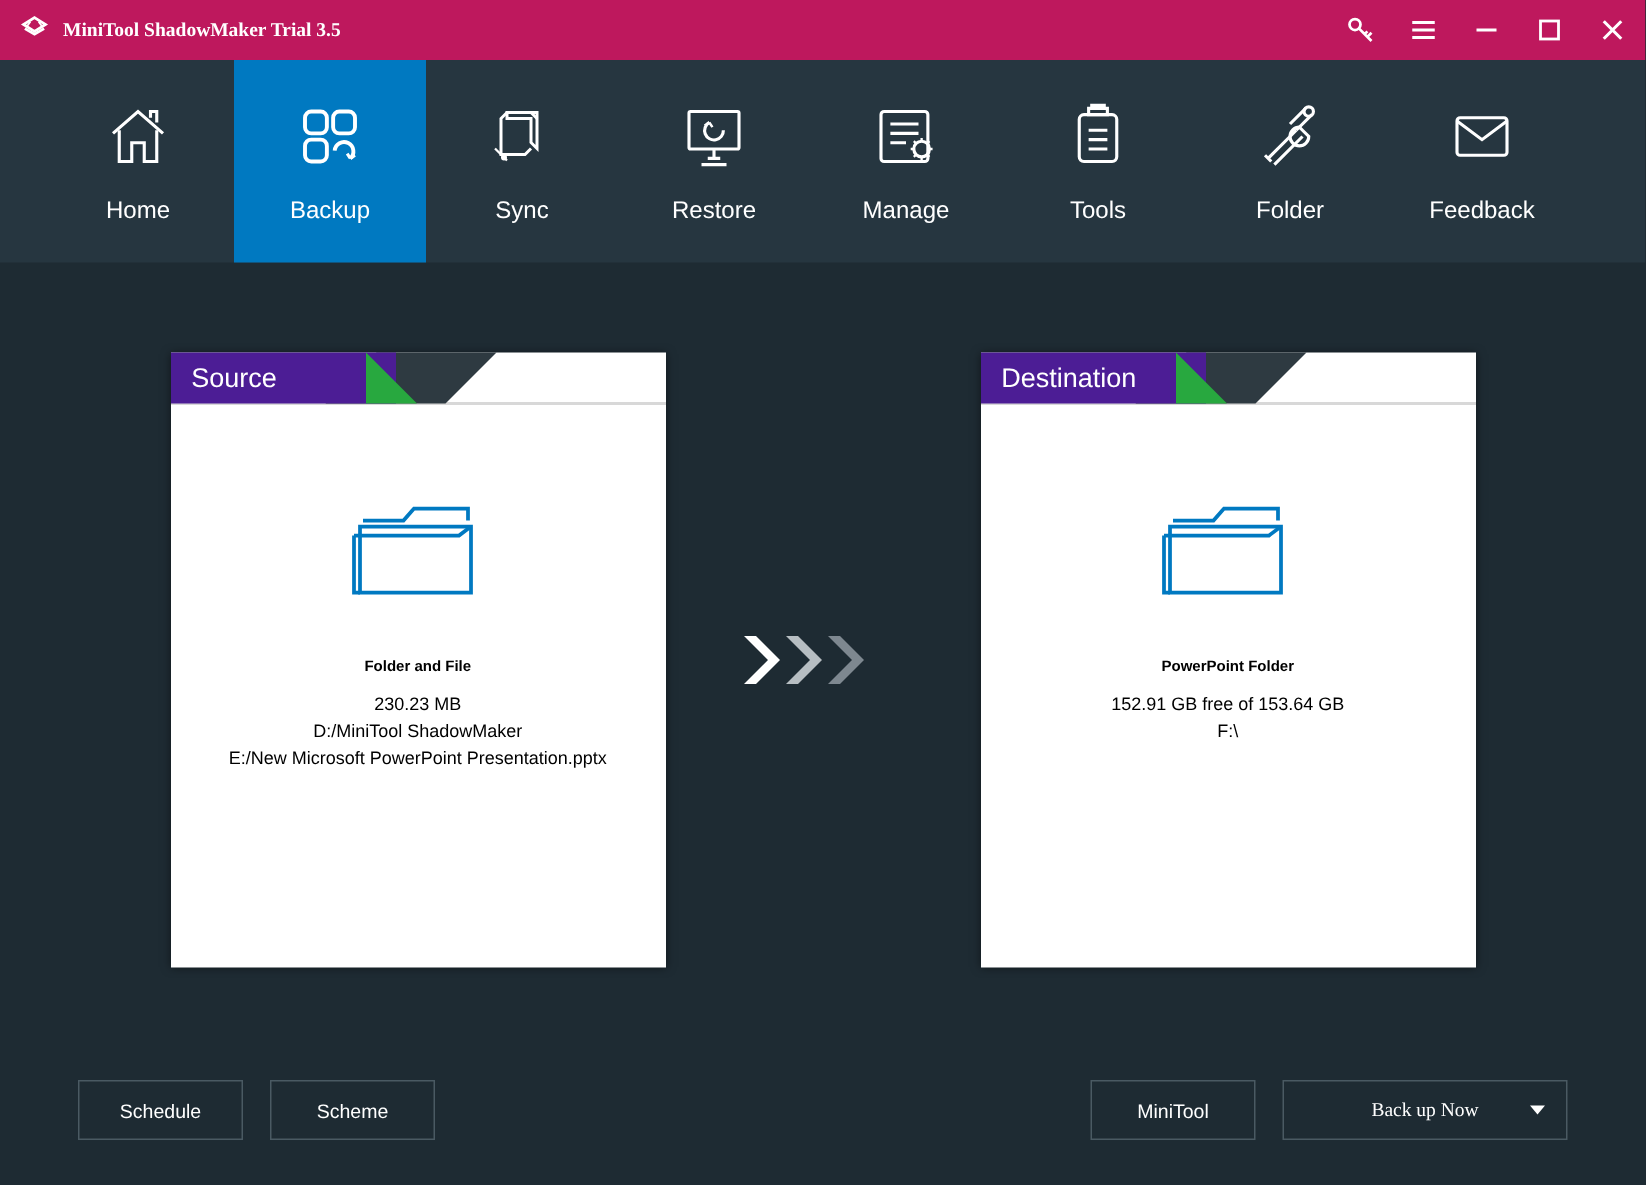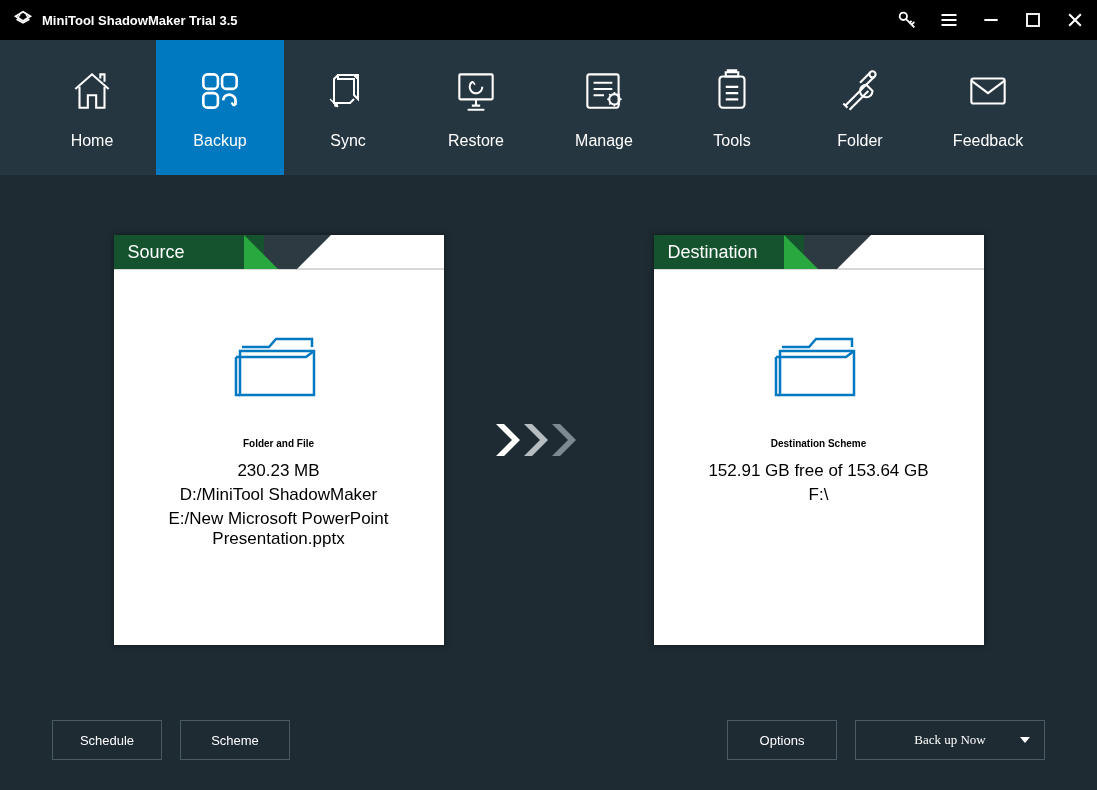--- a/index.html
+++ b/index.html
@@ -6,25 +6,26 @@
   body {
     width: 1097px;
     height: 790px;
     background: #1e2b33;
     font-family: Arial, sans-serif;
     color: #fff;
     overflow: hidden;
   }
   .titlebar {
     height: 40px;
-    background: #000000;
+    background: #be185d;
     display: flex;
     align-items: center;
     justify-content: space-between;
     padding: 0 10px 0 12px;
+    font-family: Liberation Serif, serif;
   }
   .titlebar-left { display: flex; align-items: center; gap: 8px; }
   .app-icon svg { display: block; }
   .app-title { font-size: 13px; font-weight: bold; color: #fff; }
   .titlebar-right { display: flex; align-items: center; gap: 18px; }
   .tb-btn { cursor: pointer; display:flex; align-items:center; justify-content:center; width:24px; height:24px;}
   .tb-btn svg { display:block; }
 
   .nav {
     height: 135px;
@@ -70,21 +71,21 @@
   }
   .panel-header {
     position: relative;
     height: 34px;
   }
   .panel-title-bg {
     position: absolute;
     left: 0; top: 0;
     width: 150px;
     height: 34px;
-    background: #14532d;
+    background: #4c1d95;
     z-index: 2;
     display:flex;
     align-items:center;
     padding-left: 14px;
   }
   .panel-title-bg span {
     color: #fff;
     font-size: 18px;
   }
   .panel-diag {
@@ -111,21 +112,21 @@
     position:absolute;
     left:0;right:0;bottom:-1px;height:2px;background:#d8d8d8;
   }
   .panel-body {
     padding-top: 60px;
     text-align: center;
     color: #000;
   }
   .folder-icon { margin: 0 auto 30px; width:90px; }
   .panel-heading { font-weight: bold; font-size: 10px; margin-bottom: 12px; }
-  .panel-line { font-size: 17px; margin-bottom: 4px; }
+  .panel-line { font-size: 12px; margin-bottom: 4px; }
 
   .arrows {
     display:flex;
     align-items:center;
     justify-content:center;
   }
   .arrows svg { display:block; }
 
   .footer {
     height: 100px;
@@ -351,39 +352,39 @@
         <div class="panel-dark"></div>
       </div>
       <div class="panel-body">
         <div class="folder-icon">
           <svg width="90" height="75" viewBox="0 0 90 75" fill="none" stroke="#0079c1" stroke-width="2.5">
               <path d="M8 18 H35 L42 10 H78 V18"></path>
               <path d="M6 22 H80 V66 H6 Z"></path>
               <path d="M2 28 H72 L80 22 M2 28 V66 H6"></path>
             </svg>
         </div>
-        <div class="panel-heading">Destination Scheme</div>
+        <div class="panel-heading">PowerPoint Folder</div>
         <div class="panel-line">152.91 GB free of 153.64 GB</div>
         <div class="panel-line">F:\</div>
       </div>
     </div>
   </div>
 </div>
 
 <div class="footer">
   <div class="footer-left">
     <div class="btn small">
         <span>Schedule</span>
       </div>
     <div class="btn small">
         <span>Scheme</span>
       </div>
   </div>
   <div class="footer-right">
     <div class="btn small">
-        <span>Options</span>
+        <span>MiniTool</span>
       </div>
     <div class="btn wide">
       <span>Back up Now</span>
       <span class="chev"></span>
     </div>
   </div>
 </div>
 
 </body></html>

